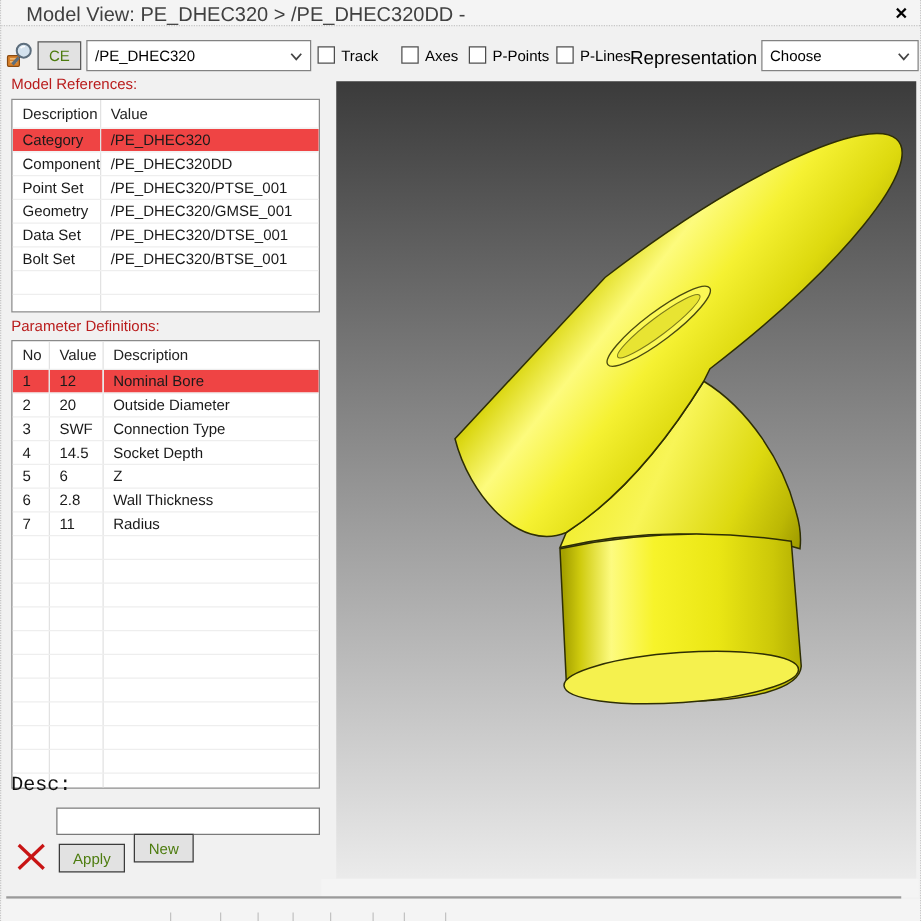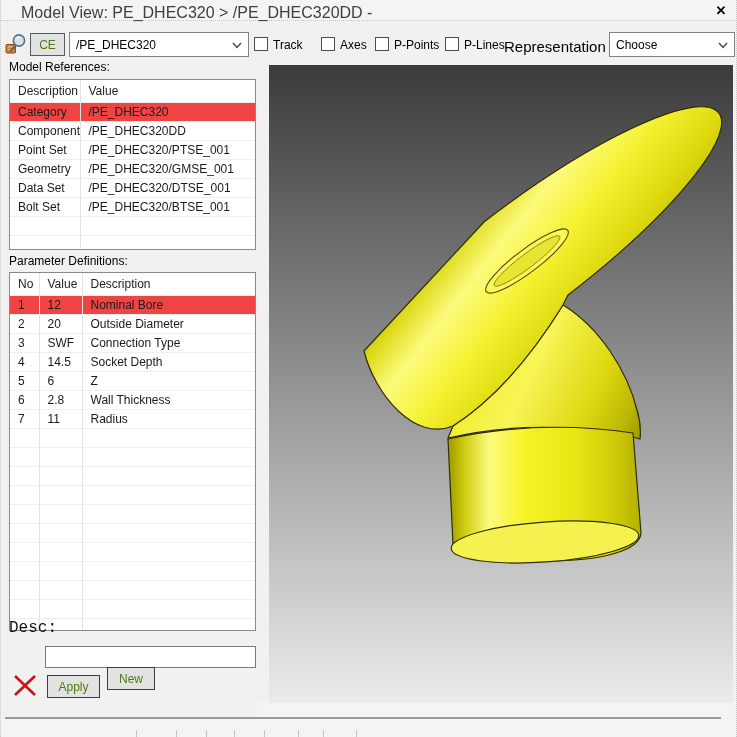--- a/index.html
+++ b/index.html
@@ -64,21 +64,21 @@
   .combo2 { left: 597px; top: 32px; width: 126px; margin-left: 11px; }
   .cb {
     position: absolute; top: 37px;
     width: 14px; height: 14px;
     background: #fff; border: 1px solid #4d4d4d;
     cursor: pointer;
   }
   .cb-label { position: absolute; top: 38px; font-size: 12px; color:#000; white-space: nowrap; }
   .rep-label { position: absolute; left: 503px; top: 38px; font-size: 15px; color:#000; }
   
-  .section-label { position: absolute; left: 8px; font-size: 12px; color: #000000; }
+  .section-label { position: absolute; left: 8px; font-size: 12px; color: #b91c1c; }
   .tbl-wrap {
     position: absolute; left: 8px; width: 247px;
     background: #fff; border: 1px solid #8a8a8a;
     overflow: hidden;
   }
   table { border-collapse: collapse; table-layout: fixed; width: 100%; }
   th, td {
     font-size: 12px; font-weight: normal; text-align: left;
     padding: 0 2px 0 8px; white-space: nowrap; overflow: hidden;
     border-right: 1px solid #e2e2e2;

